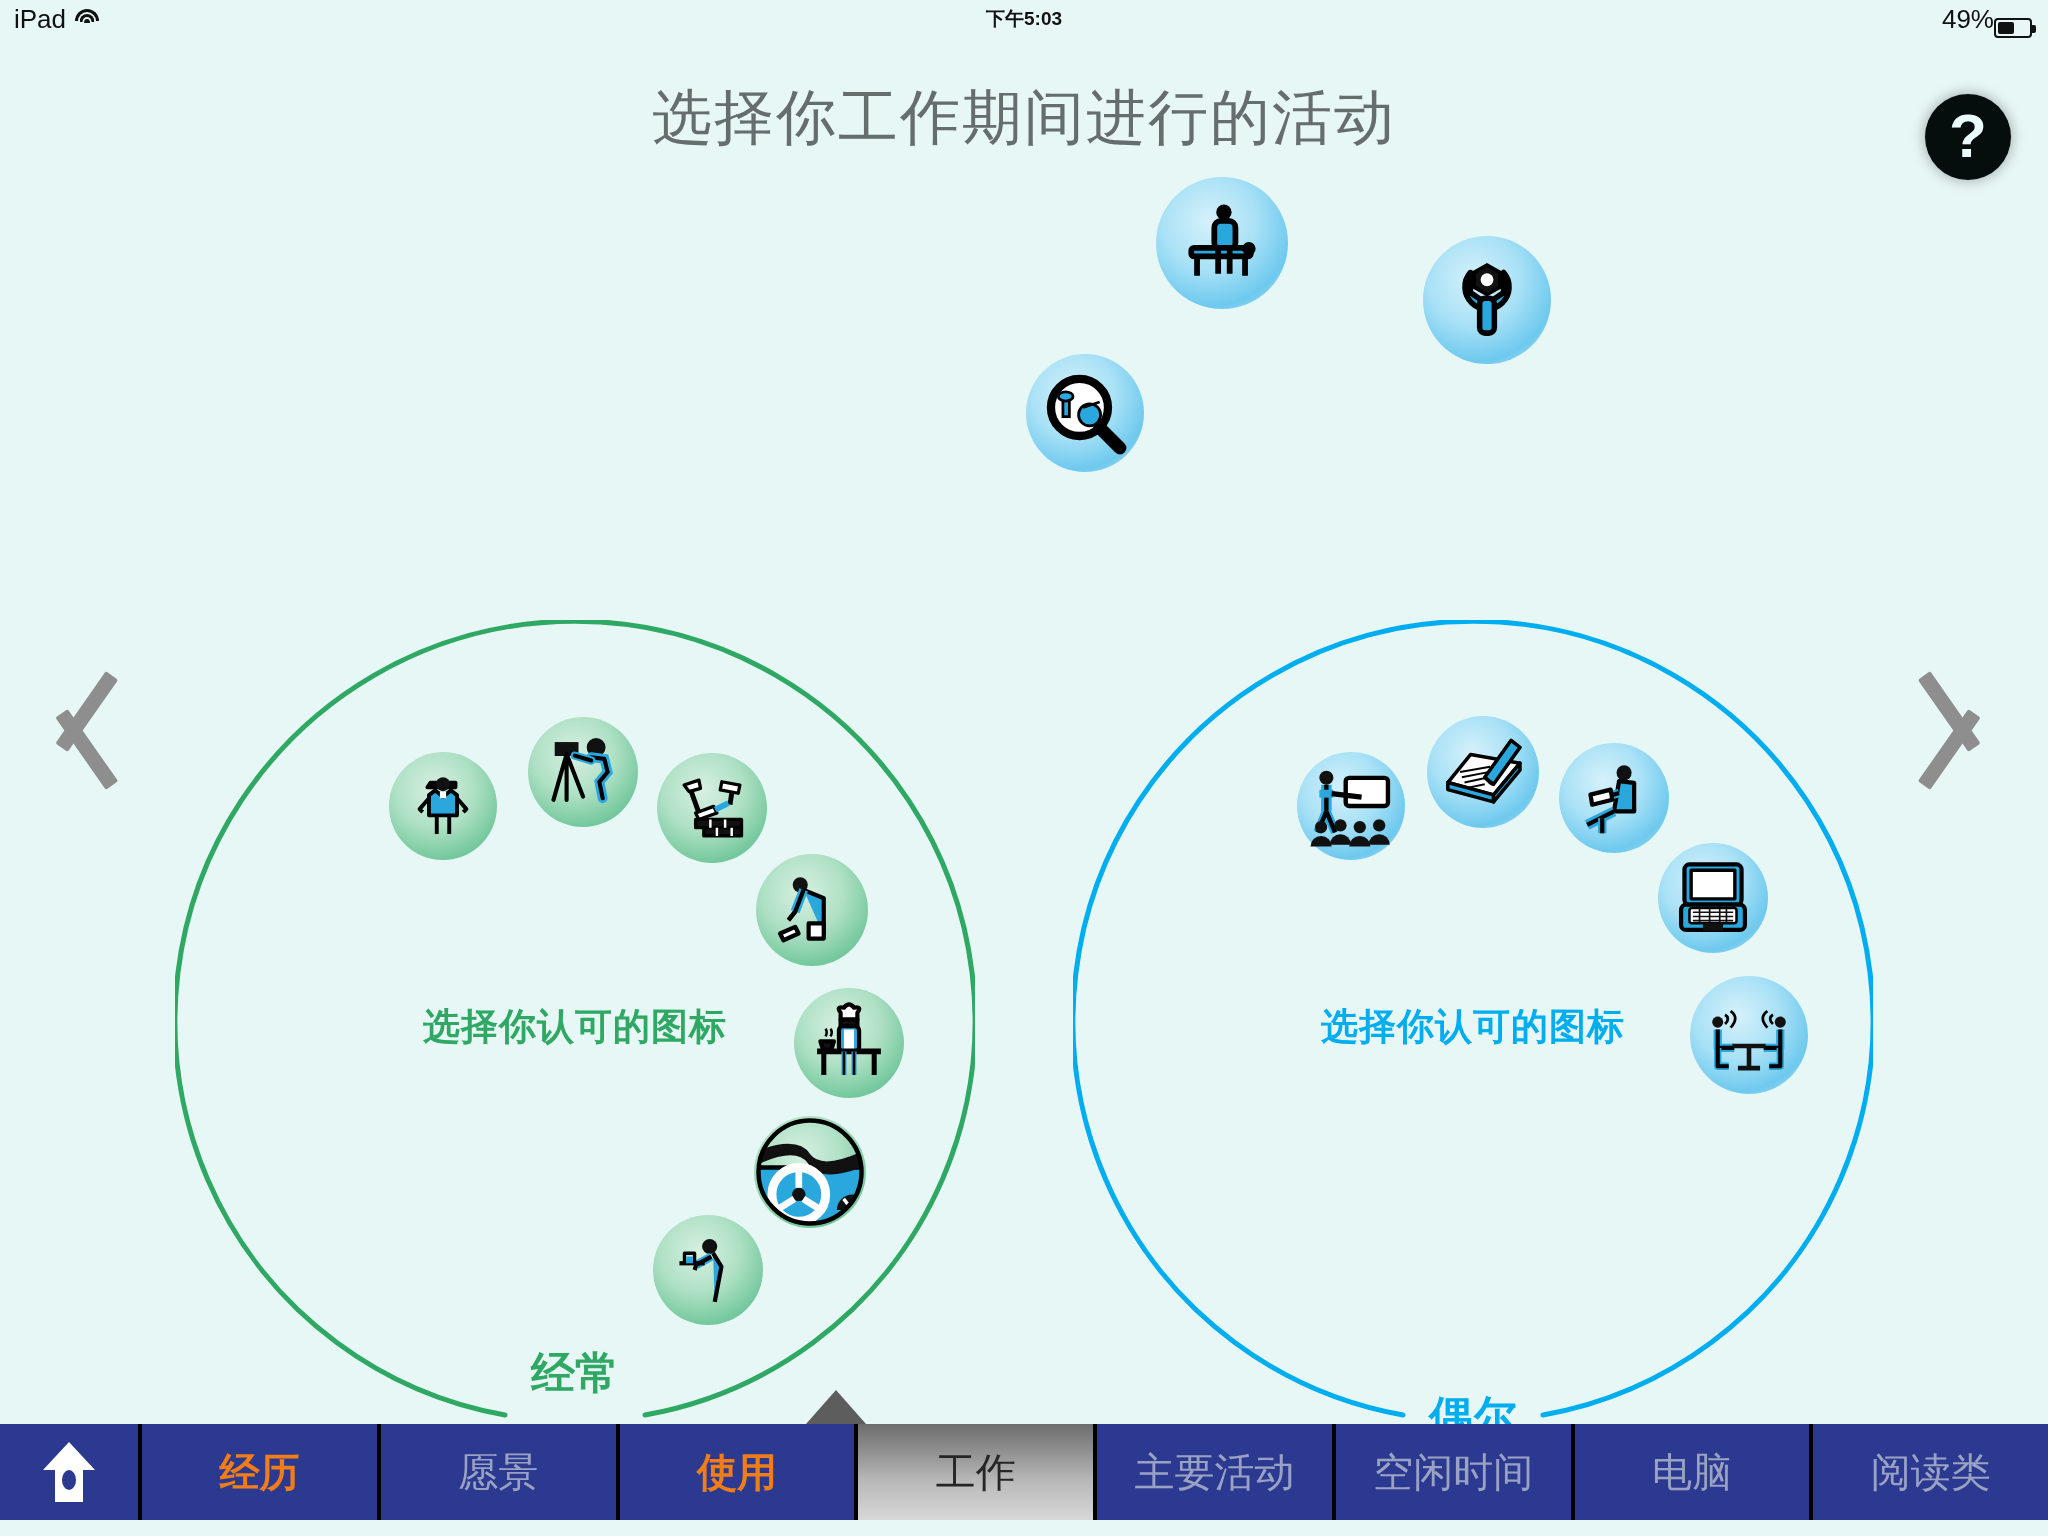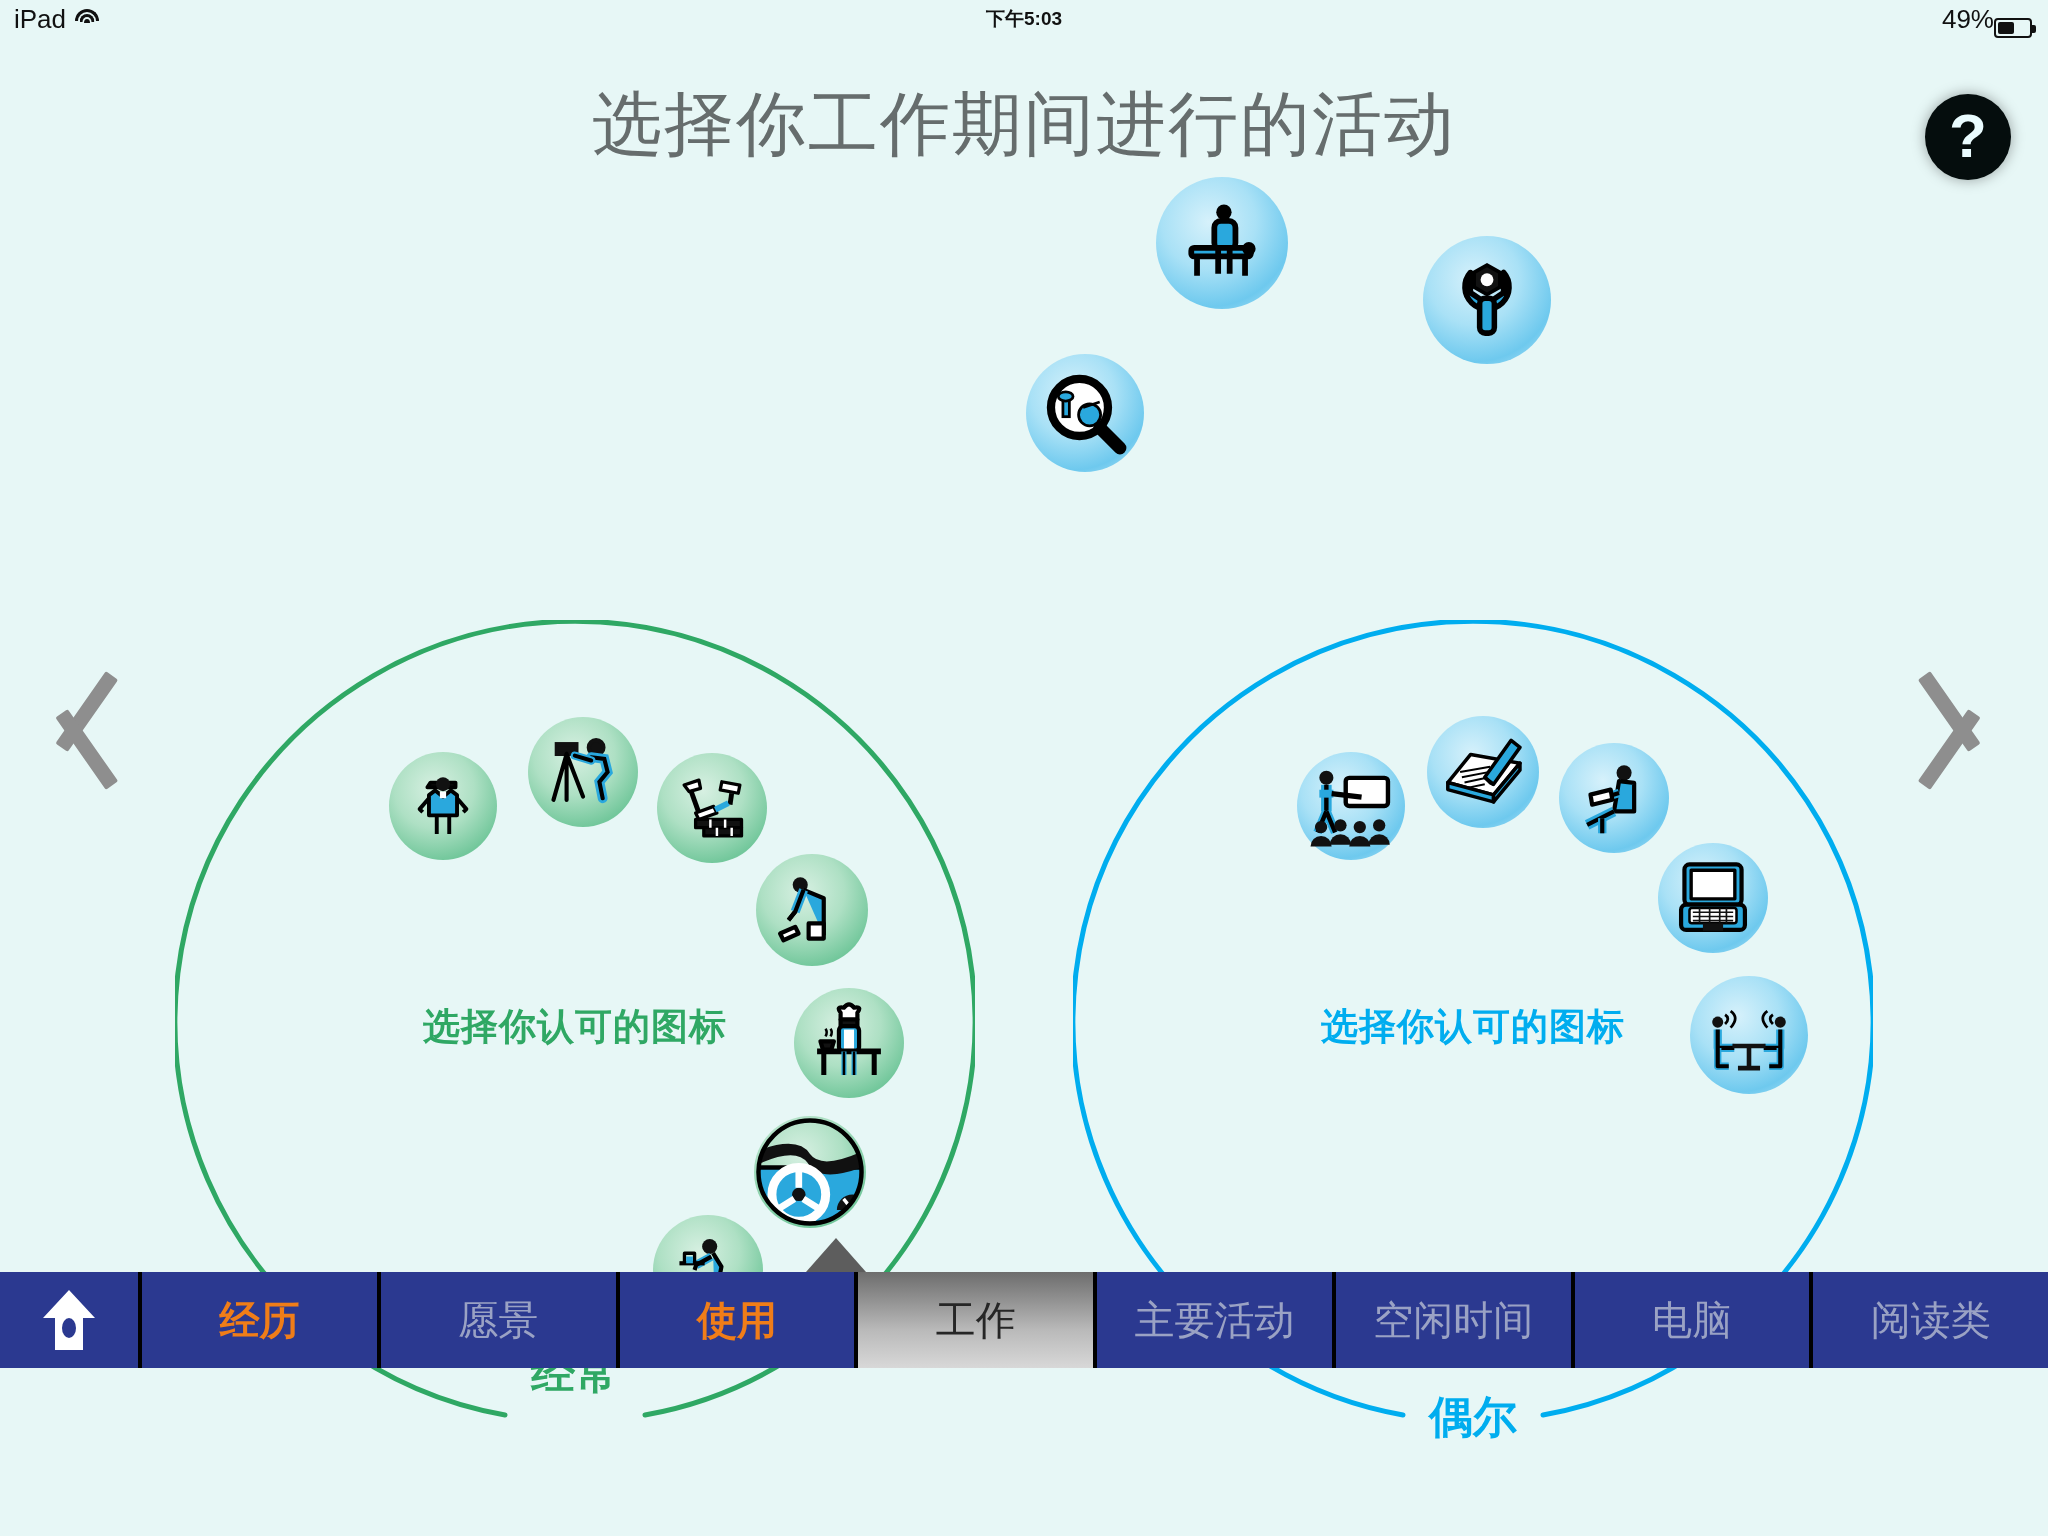--- a/index.html
+++ b/index.html
@@ -2,21 +2,21 @@
 <html><head>
 <meta charset="utf-8">
 <style>
   * { box-sizing: border-box; margin:0; padding:0; }
   html, body {
     width: 2048px; height: 1536px;
     background: #e7f7f6;
     font-family: "Liberation Sans", "DejaVu Sans", sans-serif;
     overflow: hidden;
   }
-  #root { position: relative; width: 2048px; height: 1368px; background:#e7f7f6;padding-left:40px; }
+  #root { position: relative; width: 2048px; height: 1520px; background:#e7f7f6;padding-left:40px; }
 
   
   #statusbar {
     position:absolute; left:0; top:0; width:2048px; height:38px;
     background:#e7f7f6; color:#111; font-size:26px; line-height:38px;
   }
   #status-left { position:absolute; left:14px; top:0; display:flex; align-items:center; gap:8px; }
   #status-center { position:absolute; left:0; top:0; width:2048px; text-align:center; font-weight:bold; font-size:19px;}
   #status-right { position:absolute; right:16px; top:0; display:flex; align-items:flex-end; gap:0; }
   .batt-shell { width:38px; height:20px; border:2px solid #111; border-radius:4px; position:relative; display:inline-block; }
@@ -24,21 +24,21 @@
   .batt-fill { position:absolute; left:2px; top:2px; bottom:2px; width:47%; background:#111; border-radius:2px;}
   .wifi { display:inline-block; width:26px; height:20px; position:relative; }
   .wifi i { position:absolute; border:3px solid #111; border-bottom:none; border-radius:50% 50% 0 0 / 100% 100% 0 0; left:50%; transform:translateX(-50%); }
   .wifi i:nth-child(1){ width:24px; height:12px; top:0; }
   .wifi i:nth-child(2){ width:15px; height:8px;  top:5px; }
   .wifi i:nth-child(3){ width:6px;  height:4px;  top:10px; }
 
   
   #page-title {
     position:absolute; left:0; top:78px; width:2048px; text-align:center;
-    font-size:70px; color:#666d6d; letter-spacing:2px; font-weight:400;
+    font-size:60px; color:#666d6d; letter-spacing:2px; font-weight:400;
   }
 
   
   #help-btn {
     position:absolute; left:1925px; top:94px; width:86px; height:86px;
     border-radius:50%; background:#050d0d; color:#eafcff;
     font-size:62px; font-weight:bold; text-align:center; line-height:84px;
     box-shadow:0 0 14px rgba(0,0,0,.35);
   }
 

